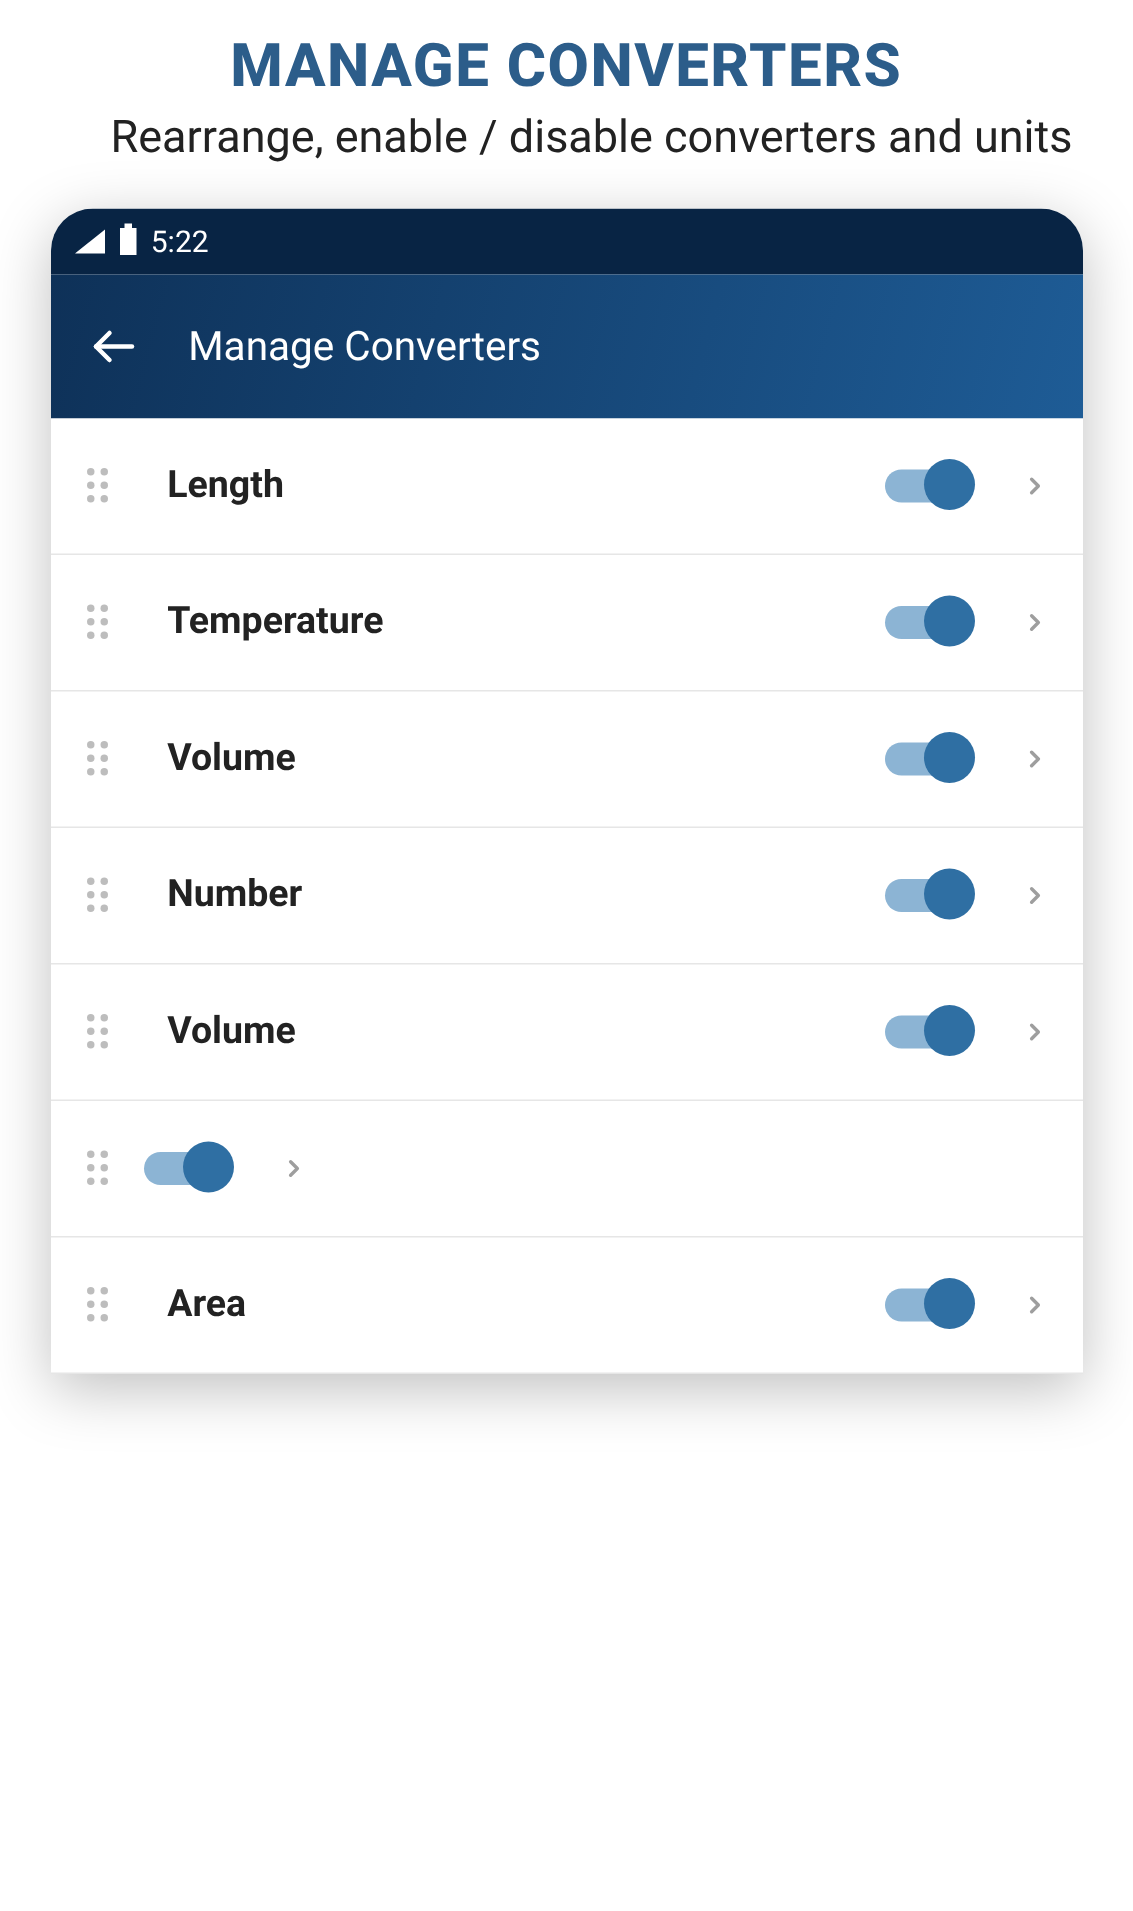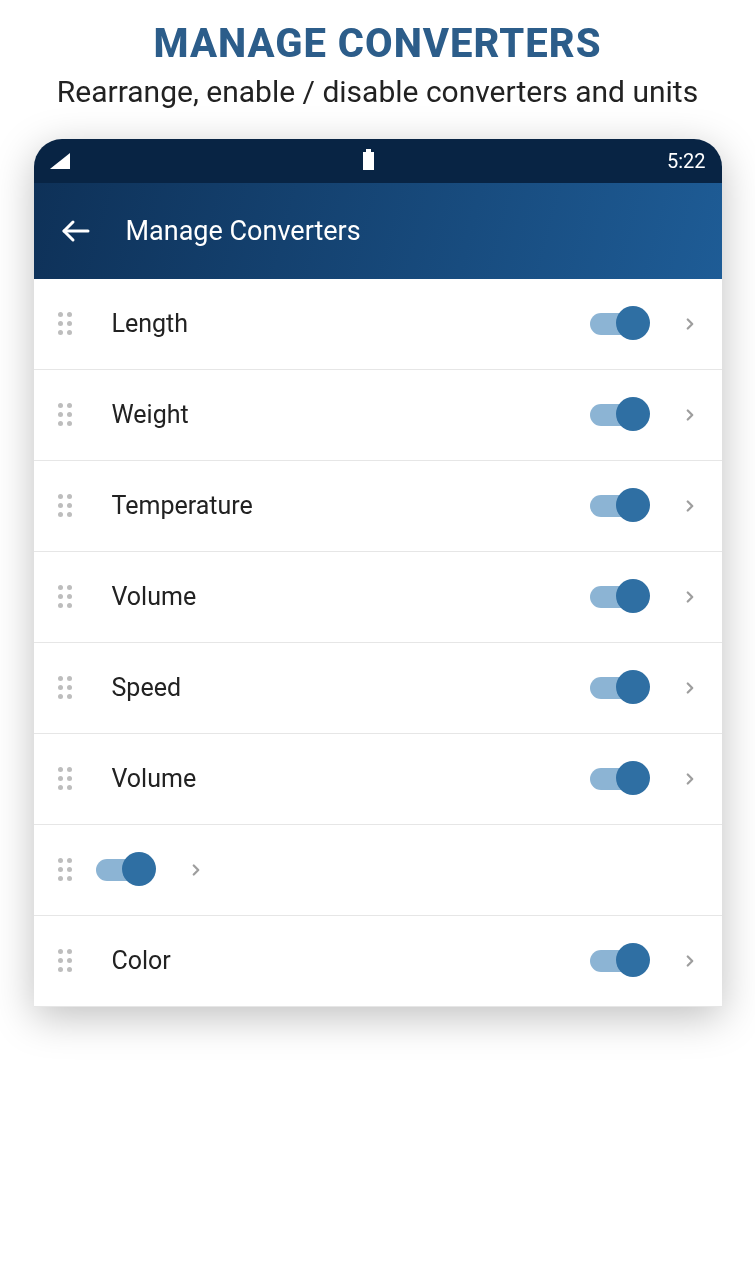--- a/index.html
+++ b/index.html
@@ -19,35 +19,36 @@
   font-weight: 800;
   letter-spacing: 1px;
   color: #2c5d8a;
   margin-bottom: 6px;
 }
 .promo-subtitle {
   font-size: 30px;
   font-weight: 400;
   color: #222;
   line-height: 1.25;
+  text-align: right;
 }
 .phone {
   margin: 18px auto 0;
   width: 688px;
   border-radius: 28px 28px 0 0;
   overflow: hidden;
   box-shadow: 0 10px 40px rgba(0,0,0,0.25);
   background: #fff;
 }
 .status-bar {
   height: 44px;
   background: #082444;
   display: flex;
   align-items: center;
-  justify-content: space-between;
+  justify-content: flex-start;
   padding: 0 16px;
   gap: 10px;
   color: #fff;
 }
 .signal-icon {
   width: 0; height: 0;
   border-style: solid;
   border-width: 0 0 16px 20px;
   border-color: transparent transparent #fff transparent;
   position: relative;
@@ -98,20 +99,21 @@
 .list {
   background: #fff;
 }
 .row {
   height: 91px;
   display: flex;
   align-items: center;
   padding: 0 20px 0 20px;
   border-bottom: 1px solid #e6e6e6;
   gap: 20px;
+  font-weight: bold;
 }
 .drag-handle {
   width: 22px;
   display: grid;
   grid-template-columns: repeat(2, 5px);
   grid-template-rows: repeat(3, 5px);
   gap: 4px;
   justify-content: center;
 }
 .drag-handle span {
@@ -191,37 +193,20 @@
       </div>
       <div class="row">
         <div class="drag-handle">
           <span></span>
           <span></span>
           <span></span>
           <span></span>
           <span></span>
           <span></span>
         </div>
-        <div class="row-label">Weight</div>
-        <div class="toggle"></div>
-        <div class="chevron">
-          <svg width="18" height="18" viewBox="0 0 24 24" fill="none" stroke="#9e9e9e" stroke-width="3" stroke-linecap="round" stroke-linejoin="round">
-            <polyline points="9 18 15 12 9 6"></polyline>
-          </svg>
-        </div>
-      </div>
-      <div class="row">
-        <div class="drag-handle">
-          <span></span>
-          <span></span>
-          <span></span>
-          <span></span>
-          <span></span>
-          <span></span>
-        </div>
         <div class="row-label">Temperature</div>
         <div class="toggle"></div>
         <div class="chevron">
           <svg width="18" height="18" viewBox="0 0 24 24" fill="none" stroke="#9e9e9e" stroke-width="3" stroke-linecap="round" stroke-linejoin="round">
             <polyline points="9 18 15 12 9 6"></polyline>
           </svg>
         </div>
       </div>
       <div class="row">
         <div class="drag-handle">
@@ -242,21 +227,21 @@
       </div>
       <div class="row">
         <div class="drag-handle">
           <span></span>
           <span></span>
           <span></span>
           <span></span>
           <span></span>
           <span></span>
         </div>
-        <div class="row-label">Speed</div>
+        <div class="row-label">Number</div>
         <div class="toggle"></div>
         <div class="chevron">
           <svg width="18" height="18" viewBox="0 0 24 24" fill="none" stroke="#9e9e9e" stroke-width="3" stroke-linecap="round" stroke-linejoin="round">
             <polyline points="9 18 15 12 9 6"></polyline>
           </svg>
         </div>
       </div>
       <div class="row">
         <div class="drag-handle">
           <span></span>
@@ -292,21 +277,21 @@
       </div>
       <div class="row">
         <div class="drag-handle">
           <span></span>
           <span></span>
           <span></span>
           <span></span>
           <span></span>
           <span></span>
         </div>
-        <div class="row-label">Color</div>
+        <div class="row-label">Area</div>
         <div class="toggle"></div>
         <div class="chevron">
           <svg width="18" height="18" viewBox="0 0 24 24" fill="none" stroke="#9e9e9e" stroke-width="3" stroke-linecap="round" stroke-linejoin="round">
             <polyline points="9 18 15 12 9 6"></polyline>
           </svg>
         </div>
       </div>
     </div>
 </div>
 

